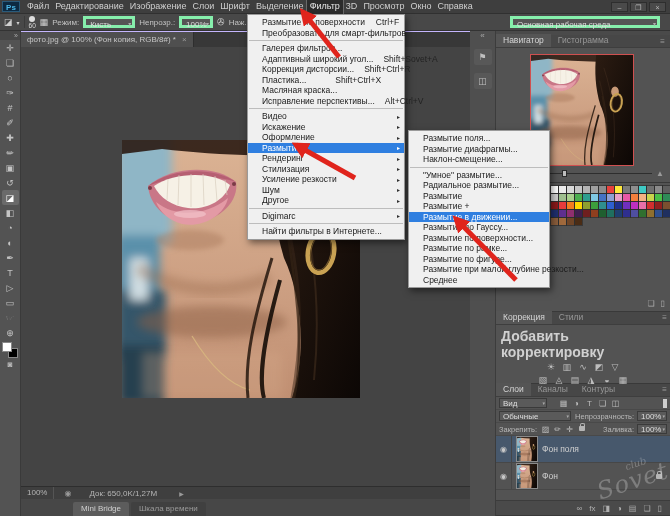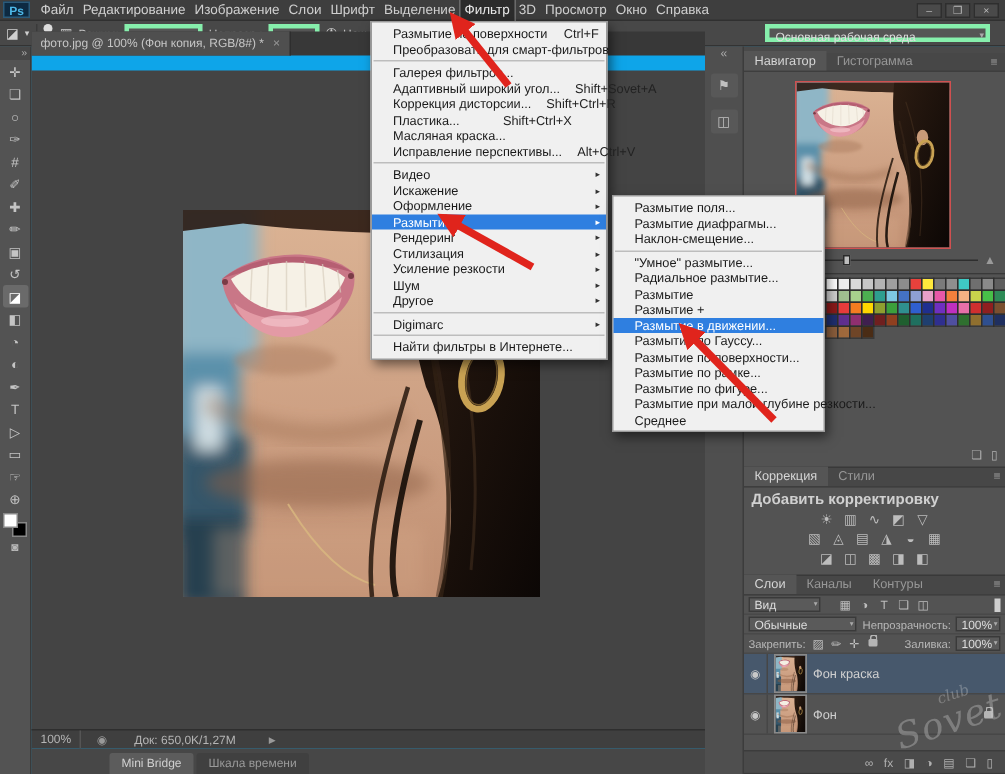--- a/index.html
+++ b/index.html
@@ -1,17 +1,17 @@
 <!DOCTYPE html>
 <html><head>
 <meta charset="utf-8">
 <style>
 *{box-sizing:border-box;margin:0;padding:0}
 body{background:#1e1e1e;font-family:"Liberation Sans",sans-serif}
-#stage{position:relative;width:670px;height:516px;background:#0ea5e9;overflow:hidden;color:#c8c8c8;font-size:9px}
+#stage{position:relative;width:670px;height:516px;background:#c4b5fd;overflow:hidden;color:#c8c8c8;font-size:9px}
 
 
 #menubar{position:absolute;left:0;top:0;width:670px;height:14px;background:#3e3e3e;display:flex;align-items:center;border-bottom:1px solid #303030}
 #ps-logo{width:18px;height:11px;margin:0 4px 0 2px;background:#0d2a42;color:#4db8e8;font-weight:bold;font-size:8px;text-align:center;line-height:11px;border:1px solid #2a5a7a}
 .mb-item{padding:0 3px;height:16px;line-height:14px;font-size:9px;color:#cfcfcf;white-space:nowrap;cursor:default}
 .mb-item.active{background:#2c2c2c;outline:1px solid #6a6a6a;color:#e8e8e8}
 #winbtns{margin-left:auto;display:flex;gap:2px;margin-right:4px}
 .winbtn{width:17px;height:10px;background:#4a4a4a;border:1px solid #2e2e2e;color:#bbb;font-size:7px;line-height:9px;text-align:center}
 
 
@@ -28,21 +28,21 @@
 #toolbar{position:absolute;left:0;top:31px;width:21px;height:485px;background:#535353;border-right:1px solid #3a3a3a;display:flex;flex-direction:column;align-items:center}
 #toolbar-collapse{width:100%;height:9px;background:#474747;color:#aaa;font-size:7px;text-align:right;padding-right:2px;line-height:9px}
 .tool{width:17px;height:15px;display:flex;align-items:center;justify-content:center;color:#c4c4c4;font-size:9px}
 .tool.sel{background:#6a6a6a;border-radius:2px;color:#fff}
 #fgbg{position:relative;width:16px;height:16px;margin-top:2px}
 #fg-swatch{position:absolute;left:0;top:0;width:10px;height:10px;background:#fff;border:1px solid #888;z-index:2}
 #bg-swatch{position:absolute;right:0;bottom:0;width:10px;height:10px;background:#000;border:1px solid #888}
 .tool-small{color:#b8b8b8;font-size:8px;margin-top:2px}
 
 
-#tabbar{position:absolute;left:21px;top:21px;width:449px;height:16px;background:#383838;display:flex}
+#tabbar{position:absolute;left:21px;top:32px;width:449px;height:16px;background:#383838;display:flex}
 #doc-tab{background:#4f4f4f;color:#c6c6c6;font-size:8px;line-height:16px;padding:0 6px;white-space:nowrap;border-right:1px solid #2e2e2e}
 #doc-tab .close{margin-left:6px;color:#999}
 #pasteboard{position:absolute;left:21px;top:47px;width:449px;height:439px;background:#444}
 #canvas{position:absolute;left:122px;top:140px;width:238px;height:258px;z-index:1}
 #statusbar{position:absolute;left:21px;top:486px;width:449px;height:13px;background:#3f3f3f;border-top:1px solid #2e2e2e;display:flex;align-items:center;font-size:8px;color:#b5b5b5}
 #status-zoom{padding:0 6px;border-right:1px solid #555;height:100%;line-height:12px}
 #status-icon{margin:0 10px;font-size:8px;color:#999}
 #status-doc{margin-left:8px}
 #status-expand{margin-left:22px;font-size:6px;color:#999}
 #bottomtabs{position:absolute;left:21px;top:499px;width:449px;height:17px;background:#474747;display:flex;align-items:flex-end;padding-left:52px;gap:2px}
@@ -68,21 +68,21 @@
 #nav-slider .mtn-l{font-size:8px}
 #nav-track{flex:1;height:1px;background:#2e2e2e;margin:0 4px;position:relative}
 #nav-thumb-handle{position:absolute;left:36%;top:-3px;width:5px;height:7px;background:#bdbdbd;border:1px solid #2a2a2a}
 
 #swatches-panel{top:152px;height:129px}
 #swatch-grid{position:absolute;left:55px;top:3px;width:121px;display:flex;flex-wrap:wrap}
 .swatch{width:7px;height:7px;margin:0 1px 1px 0;outline:1px solid rgba(40,40,40,.6)}
 #swatch-footer{position:absolute;right:5px;bottom:3px;display:flex;gap:6px;color:#b0b0b0;font-size:8px}
 
 #adjustments-panel{top:281px;height:72px}
-#adj-label{font-size:10px;font-weight:bold;color:#d0d0d0;padding:3px 0 1px 5px}
+#adj-label{font-size:14px;font-weight:bold;color:#d0d0d0;padding:3px 0 1px 5px}
 .adj-row{display:flex;justify-content:center;gap:4px;height:13px}
 .adj-icon{width:12px;text-align:center;color:#bdbdbd;font-size:9px;line-height:13px}
 
 #layers-panel{top:353px;height:132px}
 .lrow{display:flex;align-items:center;height:13px;padding:0 3px;gap:3px;border-bottom:1px solid #494949;font-size:8px;color:#b8b8b8}
 .lp-select{background:#5a5a5a;border:1px solid #3a3a3a;height:10px;line-height:9px;padding:0 9px 0 3px;position:relative;color:#ddd;white-space:nowrap}
 .lp-select:after{content:"▾";position:absolute;right:1px;top:0;font-size:5px;color:#aaa}
 .lp-label{white-space:nowrap;font-size:7.5px}
 .lk{width:11px;text-align:center;color:#bdbdbd;font-size:8px}
 .lk.padlock .tg{display:inline-block;width:6px;height:5px;background:#b5b5b5;border-radius:1px;position:relative;top:-1px}
@@ -498,21 +498,21 @@
         <span class="lp-label" style="margin-left:auto">Заливка:</span>
         <span class="lp-select" style="width:30px">100%</span>
       </div>
       <div class="layer-row sel">
         <span class="eye-col">◉</span>
         <span class="layer-thumb">
             <svg viewBox="0 0 238 258" preserveAspectRatio="none">
               <use href="#photoArt"></use>
             </svg>
           </span>
-        <span>Фон краска</span>
+        <span>Фон поля</span>
       </div>
       <div class="layer-row">
         <span class="eye-col">◉</span>
         <span class="layer-thumb">
             <svg viewBox="0 0 238 258" preserveAspectRatio="none">
               <use href="#photoArt"></use>
             </svg>
           </span>
         <span>Фон</span>
         <span class="pl"></span>

